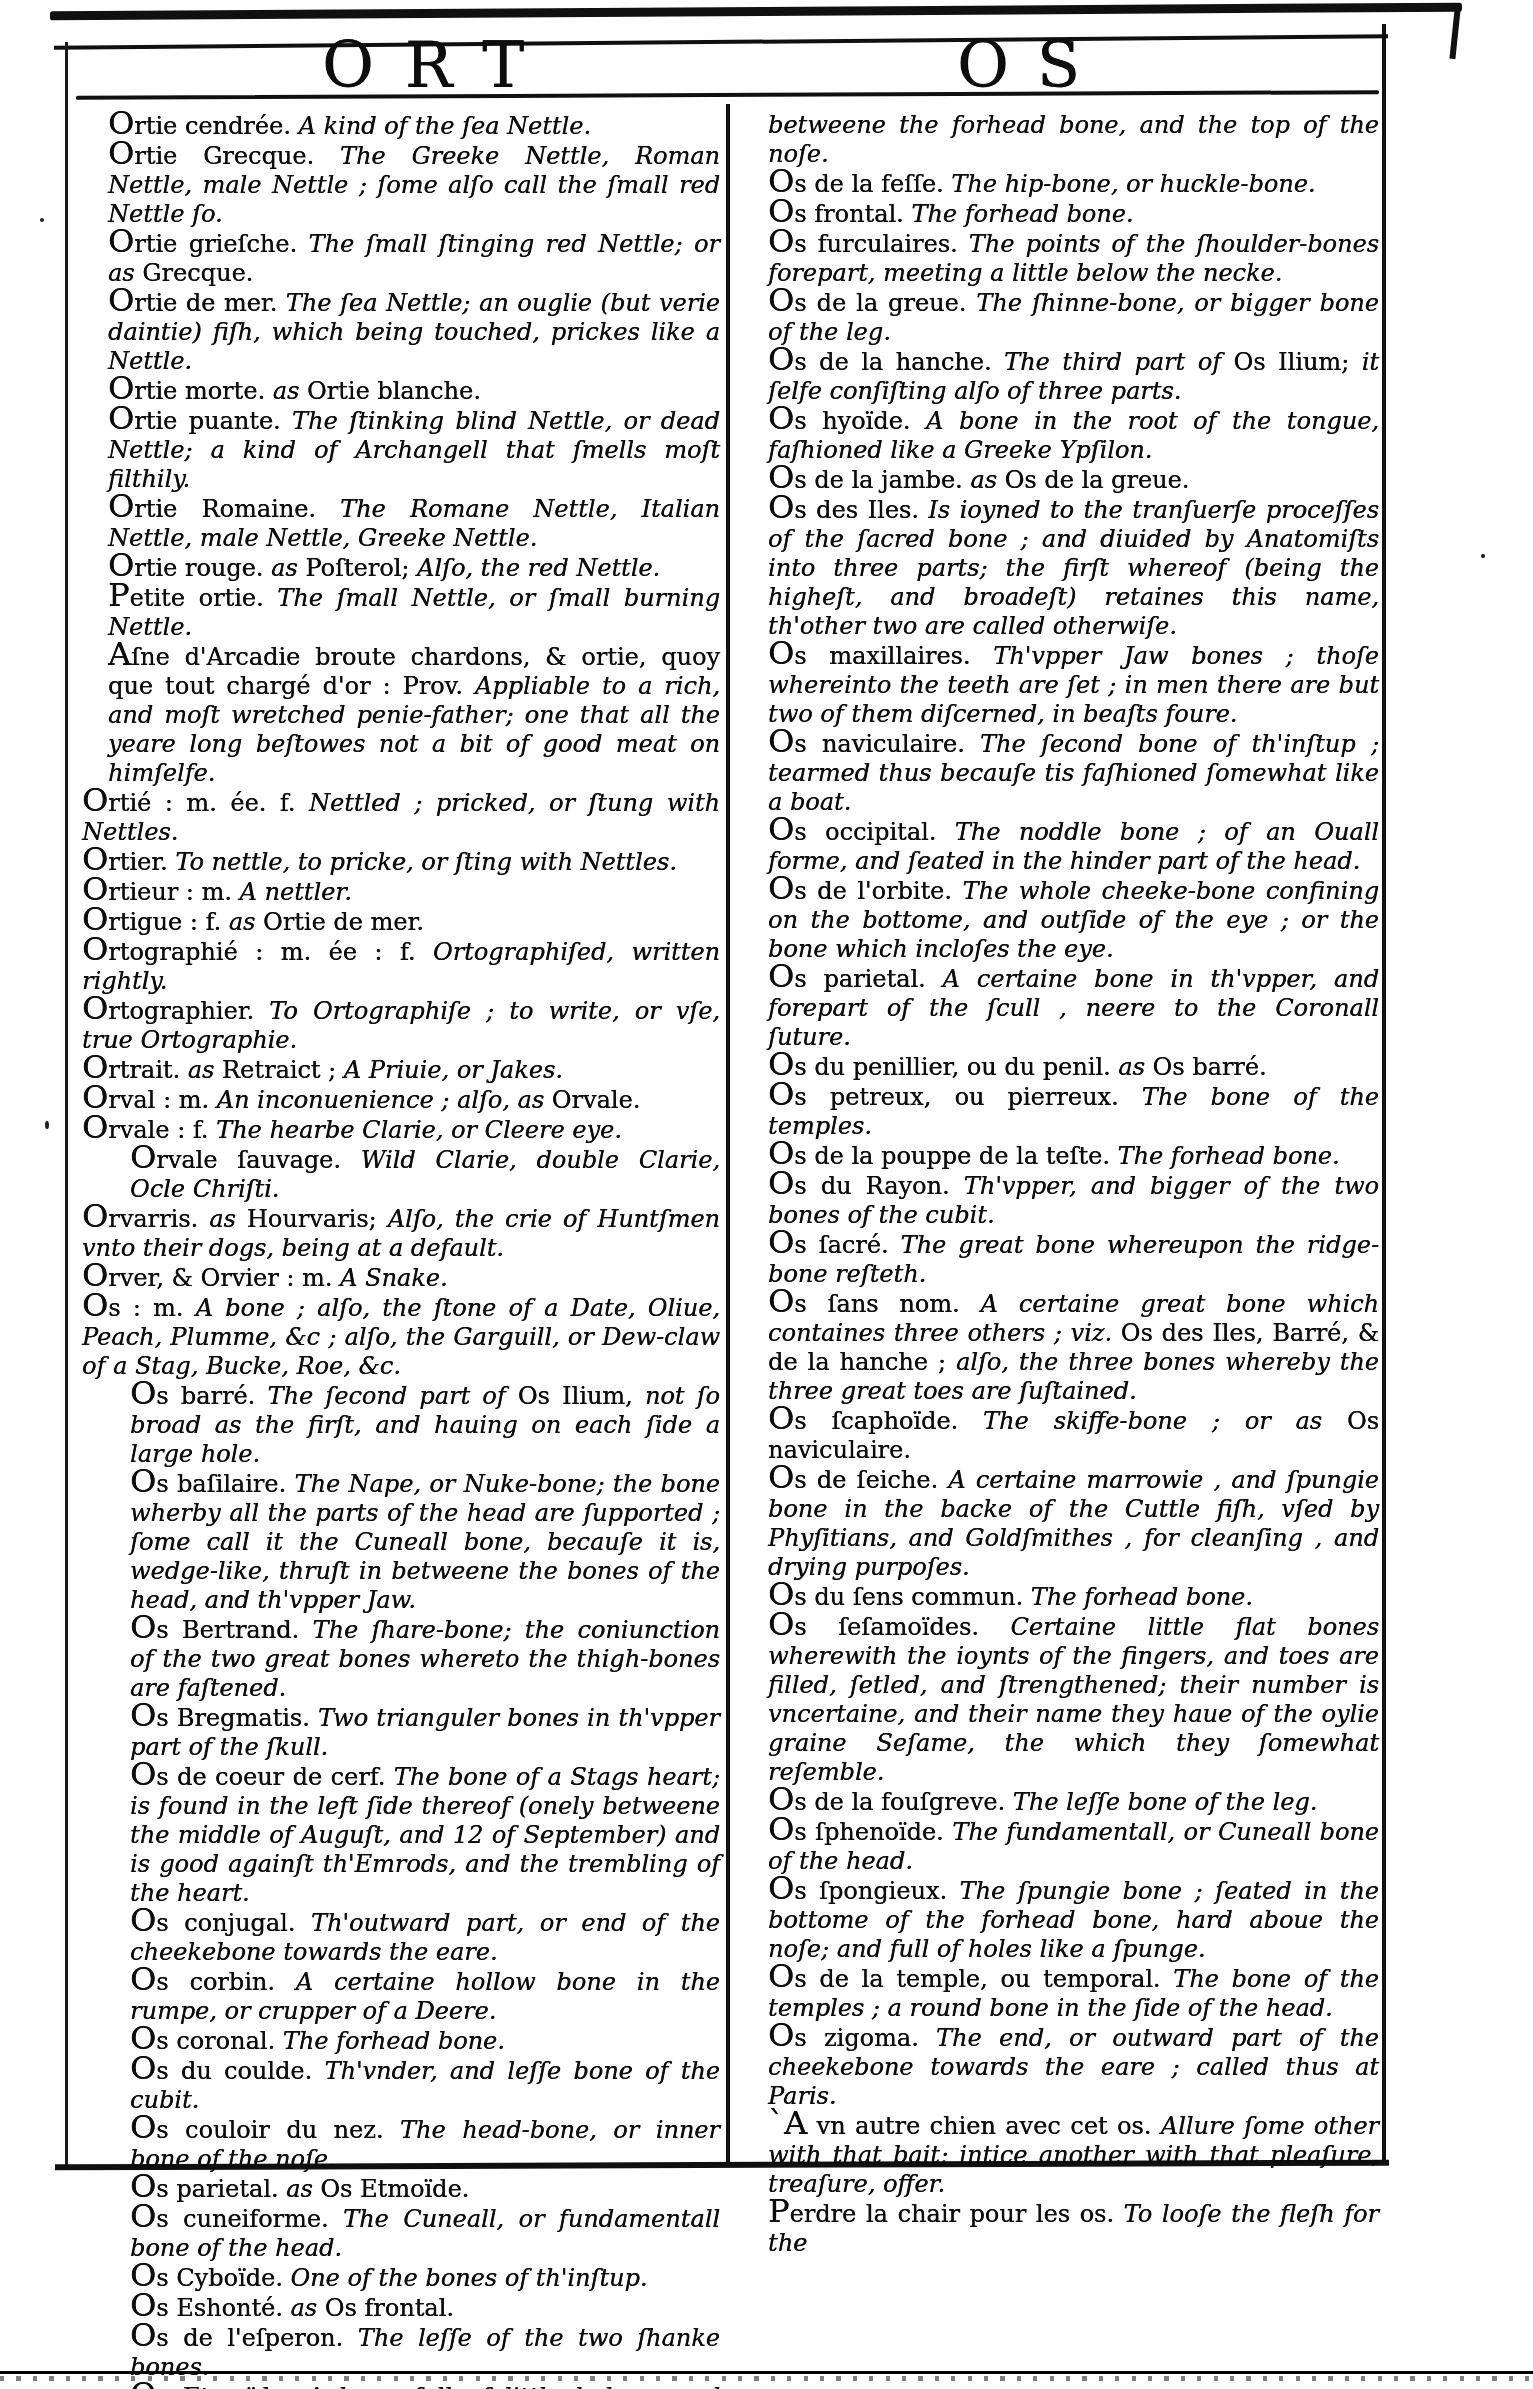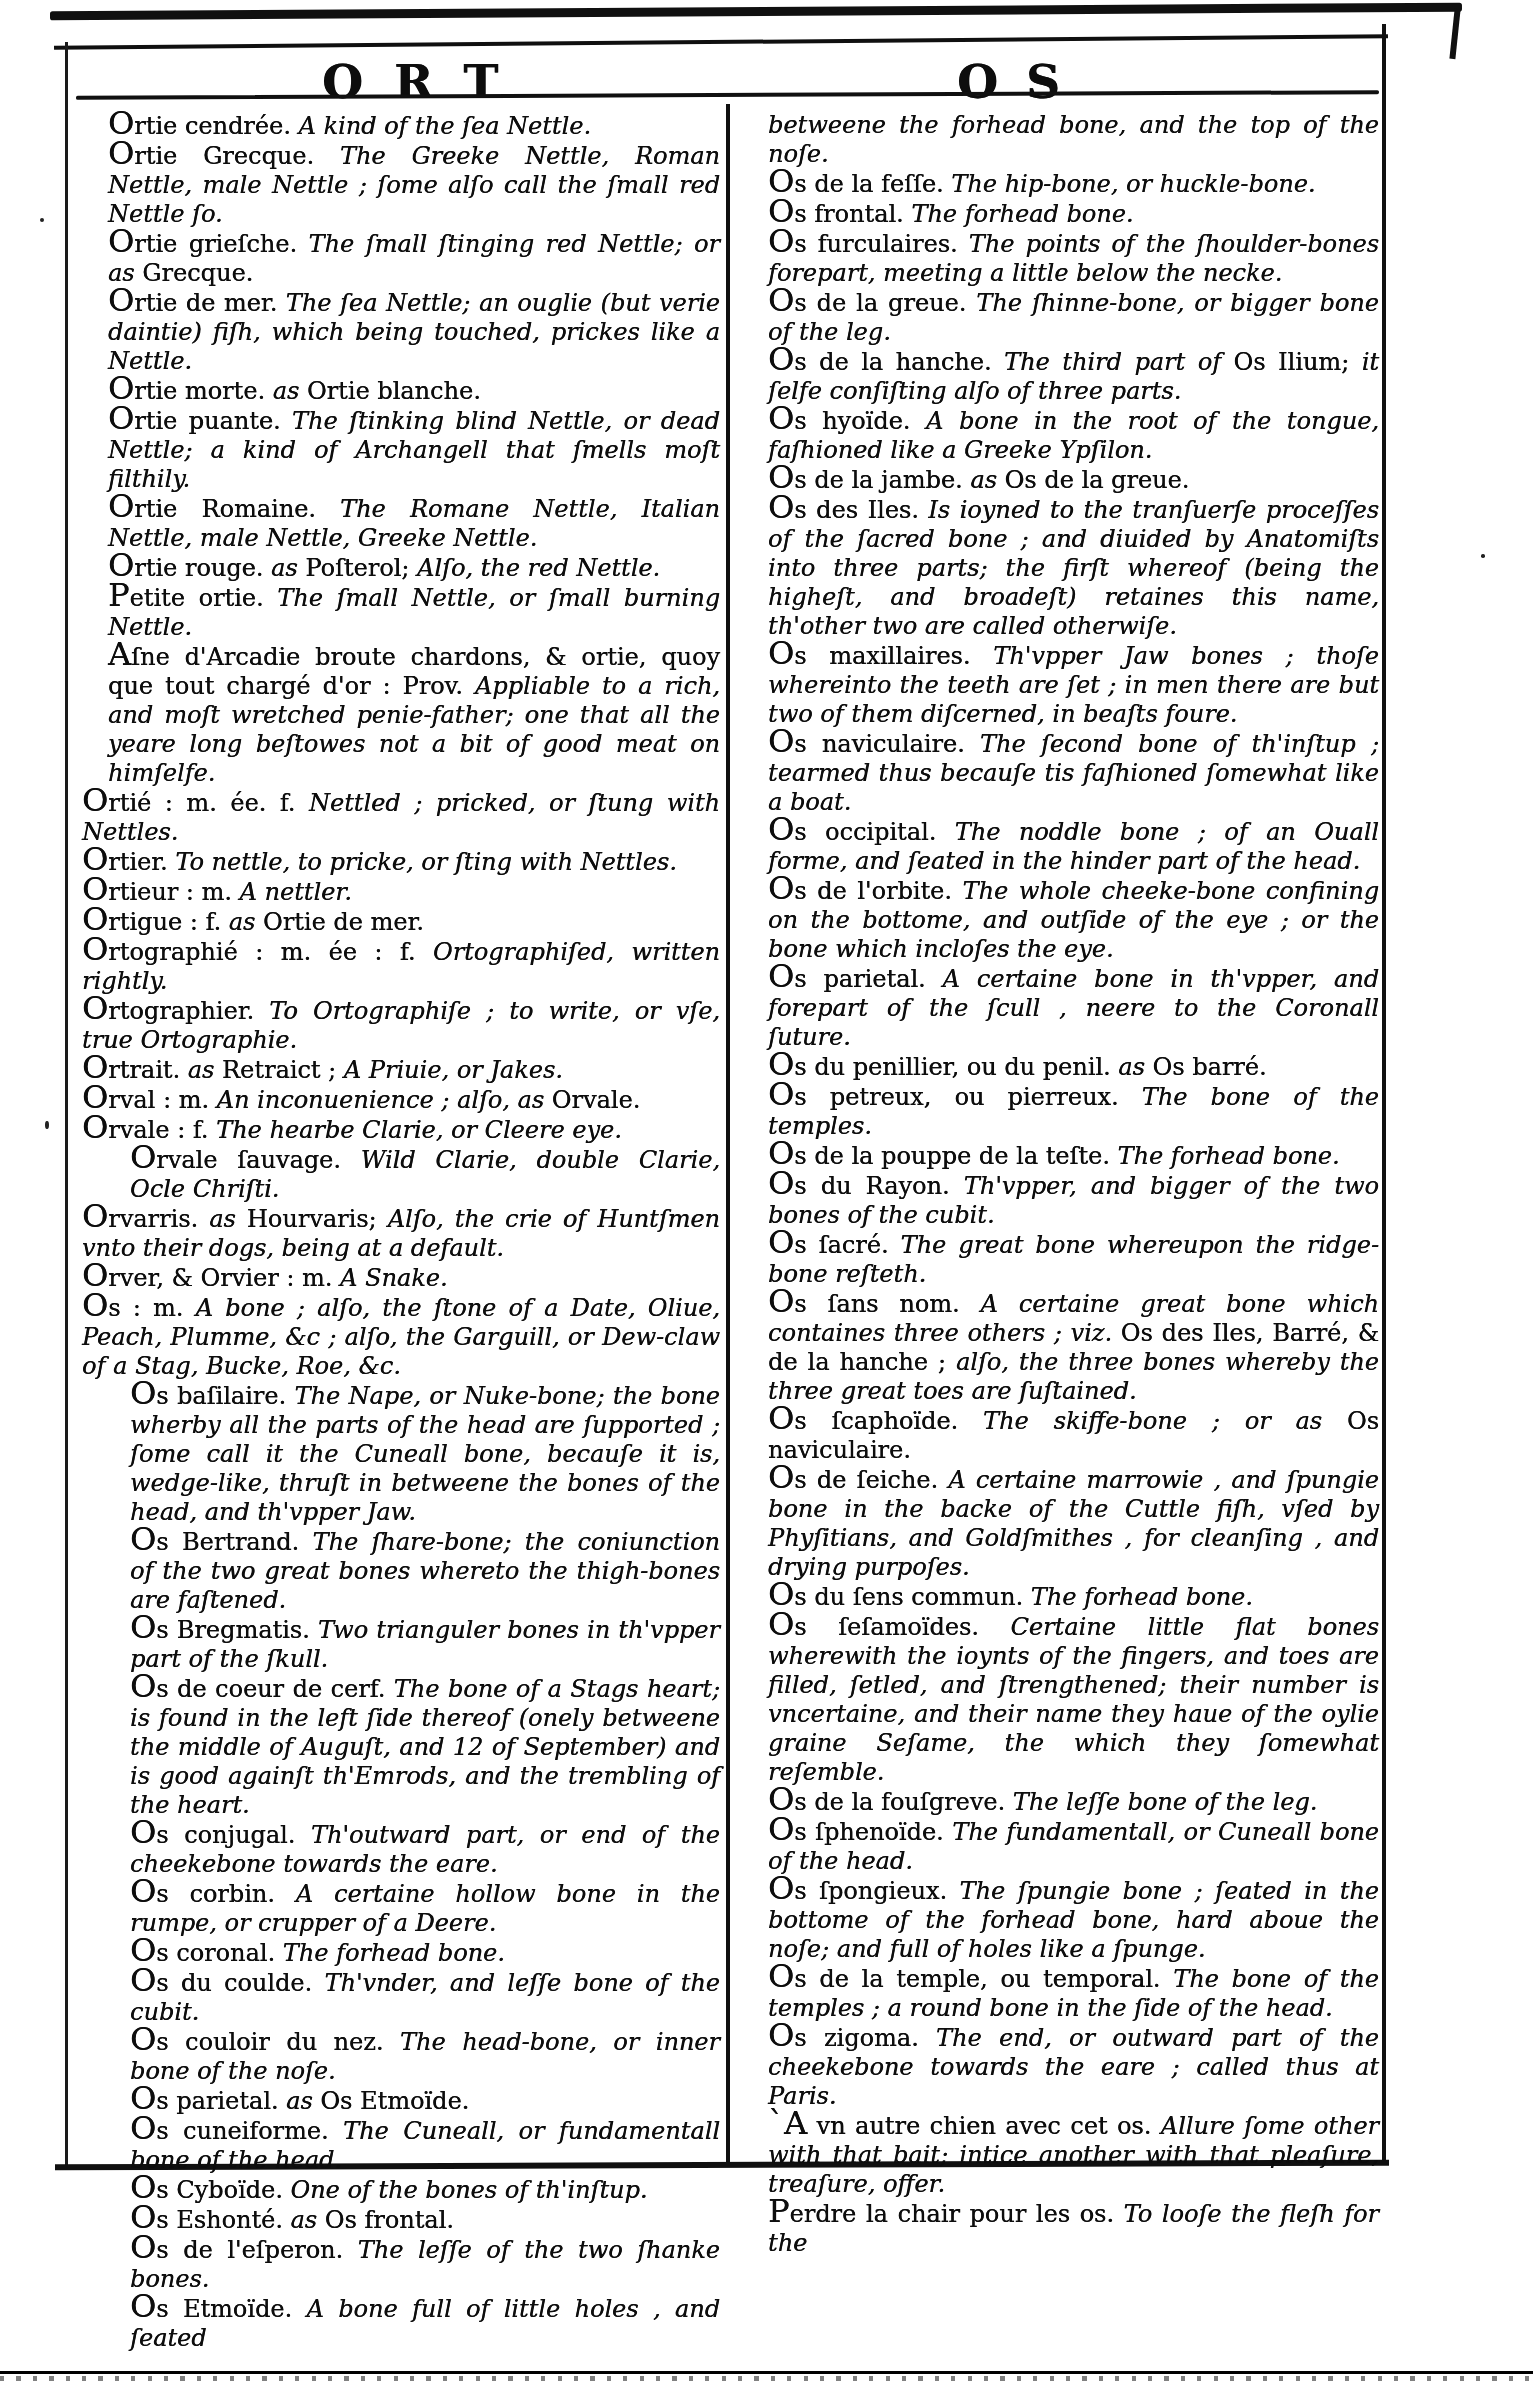--- a/index.html
+++ b/index.html
@@ -16,22 +16,22 @@
   .head-rule{left:76px;top:93px;width:1303px;height:4.3px;transform:rotate(-0.25deg);border-radius:1.7px;}
   .left-border{left:65px;top:42px;width:2.6px;height:2126px;background:#1a1a1a;}
   .right-border{left:1382px;top:24px;width:4.3px;height:2140px;}
   .divider{left:726px;top:104px;width:3.5px;height:2062px;}
   .bottom-rule{left:55px;top:2162px;width:1334px;height:6px;transform:rotate(-0.2deg);}
   .page-edge{left:0;top:2371px;width:1534px;height:2.6px;background:#000;}
   .page-edge-noise{left:0;top:2376px;width:1534px;height:5.2px;background:repeating-linear-gradient(90deg,#000 0 4.3px,transparent 4.3px 16.4px);opacity:.5;}
   .speck{position:absolute;background:#222;border-radius:50%;}
 
   .running-head{
-    position:absolute;top:58px;font-size:47px;line-height:48px;
-    letter-spacing:31px;font-weight:bold;
+    position:absolute;top:42px;font-size:63px;line-height:48px;
+    letter-spacing:31px;font-weight:normal;
     text-shadow:0.5px 0 0 #0d0d0d;
   }
   .running-head.left{left:322px;}
   .running-head.right{left:957px;letter-spacing:28px;text-align:center;}
 
   .col{position:absolute;top:111px;}
   .col.left{left:82px;width:638px;}
   .col.right{left:768px;width:611px;}
 
   .entry{
@@ -83,20 +83,21 @@
       <p class="entry ind0"><span class="init">O</span><span class="rm">rtigue : f. </span><span class="it">as </span><span class="rm">Ortie de mer.</span></p>
       <p class="entry ind0"><span class="init">O</span><span class="rm">rtographié : m. ée : f. </span><span class="it">Ortographiſed, written rightly.</span></p>
       <p class="entry ind0"><span class="init">O</span><span class="rm">rtographier. </span><span class="it">To Ortographiſe ; to write, or vſe, true Ortographie.</span></p>
       <p class="entry ind0"><span class="init">O</span><span class="rm">rtrait. </span><span class="it">as </span><span class="rm">Retraict ; </span><span class="it">A Priuie, or Jakes.</span></p>
       <p class="entry ind0"><span class="init">O</span><span class="rm">rval : m. </span><span class="it">An inconuenience ; alſo, as </span><span class="rm">Orvale.</span></p>
       <p class="entry ind0"><span class="init">O</span><span class="rm">rvale : f. </span><span class="it">The hearbe Clarie, or Cleere eye.</span></p>
       <p class="entry ind2"><span class="init">O</span><span class="rm">rvale ſauvage. </span><span class="it">Wild Clarie, double Clarie, Ocle Chriſti.</span></p>
       <p class="entry ind0"><span class="init">O</span><span class="rm">rvarris. </span><span class="it">as </span><span class="rm">Hourvaris; </span><span class="it">Alſo, the crie of Huntſmen vnto their dogs, being at a default.</span></p>
       <p class="entry ind0"><span class="init">O</span><span class="rm">rver, &amp; Orvier : m. </span><span class="it">A Snake.</span></p>
       <p class="entry ind0"><span class="init">O</span><span class="rm">s : m. </span><span class="it">A bone ; alſo, the ſtone of a Date, Oliue, Peach, Plumme, &amp;c ; alſo, the Garguill, or Dew-claw of a Stag, Bucke, Roe, &amp;c.</span></p>
+      <p class="entry ind2"><span class="init">O</span><span class="rm">s barré. </span><span class="it">The ſecond part of </span><span class="rm">Os Ilium, </span><span class="it">not ſo broad as the firſt, and hauing on each ſide a large hole.</span></p>
       <p class="entry ind2"><span class="init">O</span><span class="rm">s baſilaire. </span><span class="it">The Nape, or Nuke-bone; the bone wherby all the parts of the head are ſupported ; ſome call it the Cuneall bone, becauſe it is, wedge-like, thruſt in betweene the bones of the head, and th'vpper Jaw.</span></p>
       <p class="entry ind2"><span class="init">O</span><span class="rm">s Bertrand. </span><span class="it">The ſhare-bone; the coniunction of the two great bones whereto the thigh-bones are faſtened.</span></p>
       <p class="entry ind2"><span class="init">O</span><span class="rm">s Bregmatis. </span><span class="it">Two trianguler bones in th'vpper part of the ſkull.</span></p>
       <p class="entry ind2"><span class="init">O</span><span class="rm">s de coeur de cerf. </span><span class="it">The bone of a Stags heart; is found in the left ſide thereof (onely betweene the middle of Auguſt, and 12 of September) and is good againſt th'Emrods, and the trembling of the heart.</span></p>
       <p class="entry ind2"><span class="init">O</span><span class="rm">s conjugal. </span><span class="it">Th'outward part, or end of the cheekebone towards the eare.</span></p>
       <p class="entry ind2"><span class="init">O</span><span class="rm">s corbin. </span><span class="it">A certaine hollow bone in the rumpe, or crupper of a Deere.</span></p>
       <p class="entry ind2"><span class="init">O</span><span class="rm">s coronal. </span><span class="it">The forhead bone.</span></p>
       <p class="entry ind2"><span class="init">O</span><span class="rm">s du coulde. </span><span class="it">Th'vnder, and leſſe bone of the cubit.</span></p>
       <p class="entry ind2"><span class="init">O</span><span class="rm">s couloir du nez. </span><span class="it">The head-bone, or inner bone of the noſe.</span></p>
       <p class="entry ind2"><span class="init">O</span><span class="rm">s parietal. </span><span class="it">as </span><span class="rm">Os Etmoïde.</span></p>

